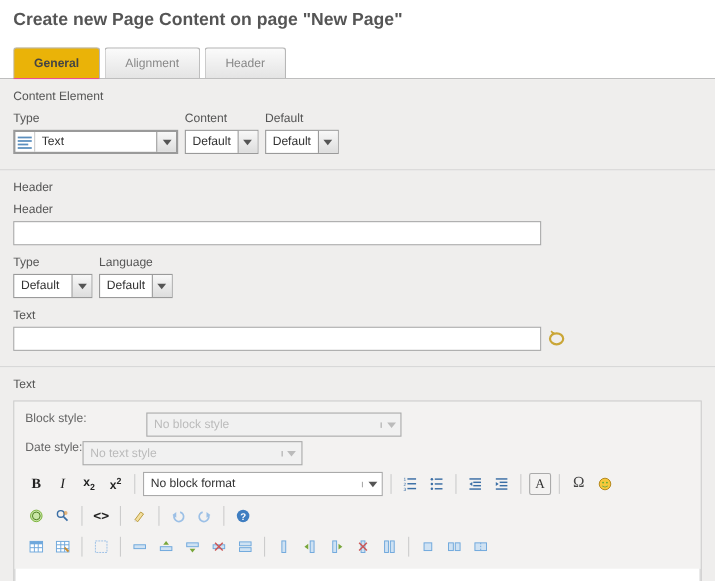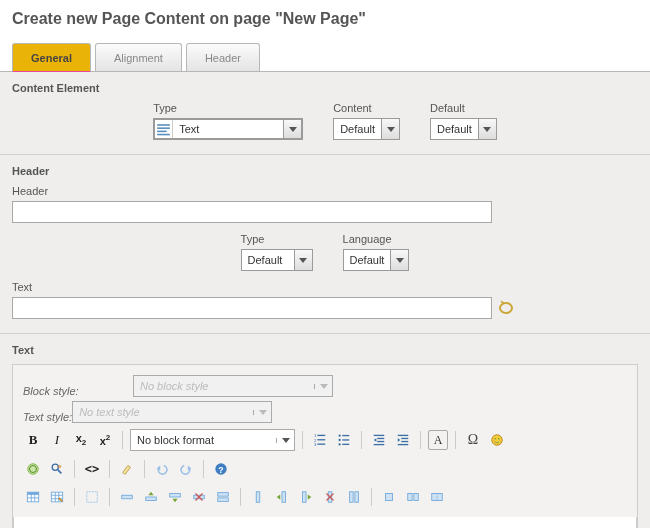--- a/index.html
+++ b/index.html
@@ -49,25 +49,25 @@
     margin-bottom: -1px;
     height: 29px;
   }
 
   .panel {
     background: #efeeed;
     border-bottom: 1px solid #cfcfcf;
     padding: 10px 12px 14px 12px;
   }
   .section-title {
-    font-weight: bold;
+    font-weight: normal;
     color: #555;
     margin-bottom: 8px;
   }
-  .row { display: flex; gap: 30px; justify-content: center; }
+  .row { display: flex; gap: 6px; }
   .field { display: flex; flex-direction: column; }
   .field-label { color: #555; margin-bottom: 4px; }
 
   
   .sel {
     display: inline-flex;
     align-items: stretch;
     height: 22px;
     border: 1px solid #9a9a9a;
     background: #fff;
@@ -121,23 +121,22 @@
     display:flex; align-items:center; justify-content:center;
   }
 
   
   .rte-label-col {
     color: #666;
     padding-right: 12px;
   }
   .rte-row {
     display: flex;
-    align-items: flex-end;
+    align-items: flex-start;
     height: 26px;
-    font-style: italic;
   }
   .rte-select {
     display:inline-flex;
     align-items:center;
     height:22px;
     border:1px solid #aaa;
     background:#f0f0f0;
     color:#aaa;
     font-size:11px;
   }
@@ -289,30 +288,30 @@
 <div class="panel" style="padding-bottom:4px;">
   <div class="section-title">Text</div>
 
   <div class="rte-panel">
     <div class="rte-inner">
       <table class="rte-top">
         <tbody>
             <tr class="rte-row">
           <td class="rte-label-col" style="width:110px"><span>Block style:</span></td>
           <td>
-            <div class="rte-select disabled" style="width:200px">
+            <div class="rte-select disabled" style="width:232px">
               <span class="sel-text" style="flex:1">No block style</span>
               <span class="sel-arrow">
                     <span class="tri-down" style="border-top-color:#bbb"></span>
                   </span>
             </div>
           </td>
         </tr>
         <tr class="rte-row">
-          <td class="rte-label-col"><span>Text style:</span></td>
+          <td class="rte-label-col"><span>Date style:</span></td>
           <td>
             <div class="rte-select disabled" style="width:200px">
               <span class="sel-text" style="flex:1">No text style</span>
               <span class="sel-arrow">
                     <span class="tri-down" style="border-top-color:#bbb"></span>
                   </span>
             </div>
           </td>
         </tr>
       </tbody>
@@ -325,21 +324,21 @@
         <span class="tbtn italic">
             <span class="lab" style="color:#222">I</span>
           </span>
         <span class="tbtn">
             <span style="font-size:11px;color:#222;font-weight:bold">x<sub style="font-size:8px">2</sub></span>
           </span>
         <span class="tbtn">
             <span style="font-size:11px;color:#222;font-weight:bold">x<sup style="font-size:8px">2</sup></span>
           </span>
         <span class="sep"></span>
-        <div class="rte-select" style="width:165px;background:#fff;color:#333">
+        <div class="rte-select" style="width:218px;background:#fff;color:#333">
           <span class="sel-text" style="flex:1">No block format</span>
           <span class="sel-arrow">
               <span class="tri-down"></span>
             </span>
         </div>
         <span class="sep"></span>
         <span class="tbtn">
             <svg viewBox="0 0 16 16">
               <text x="1" y="5" font-size="5" fill="#3a6ea5">1</text>
               <text x="1" y="10" font-size="5" fill="#3a6ea5">2</text>

